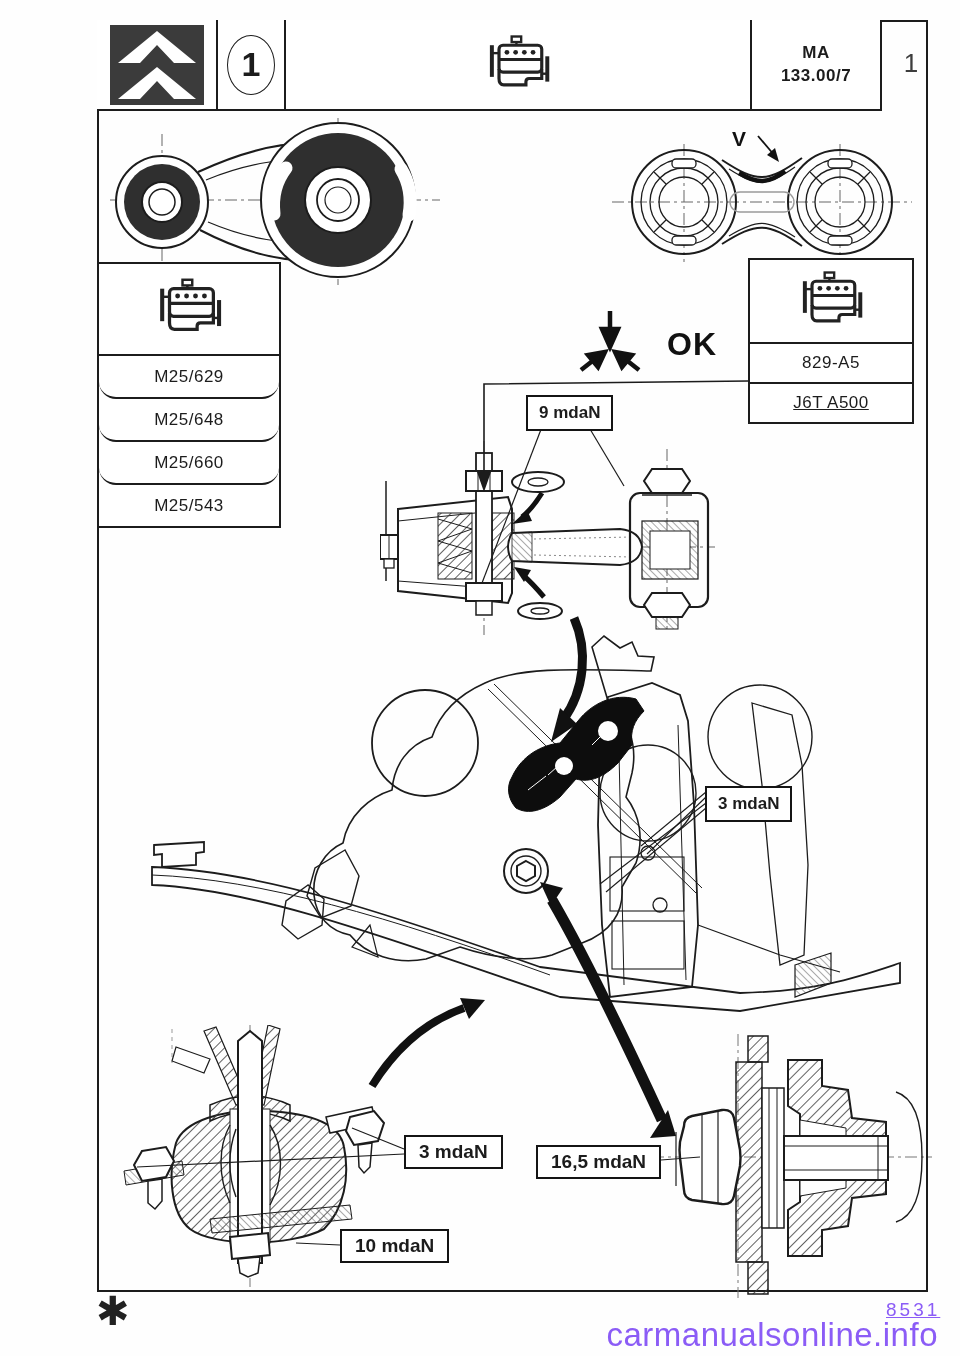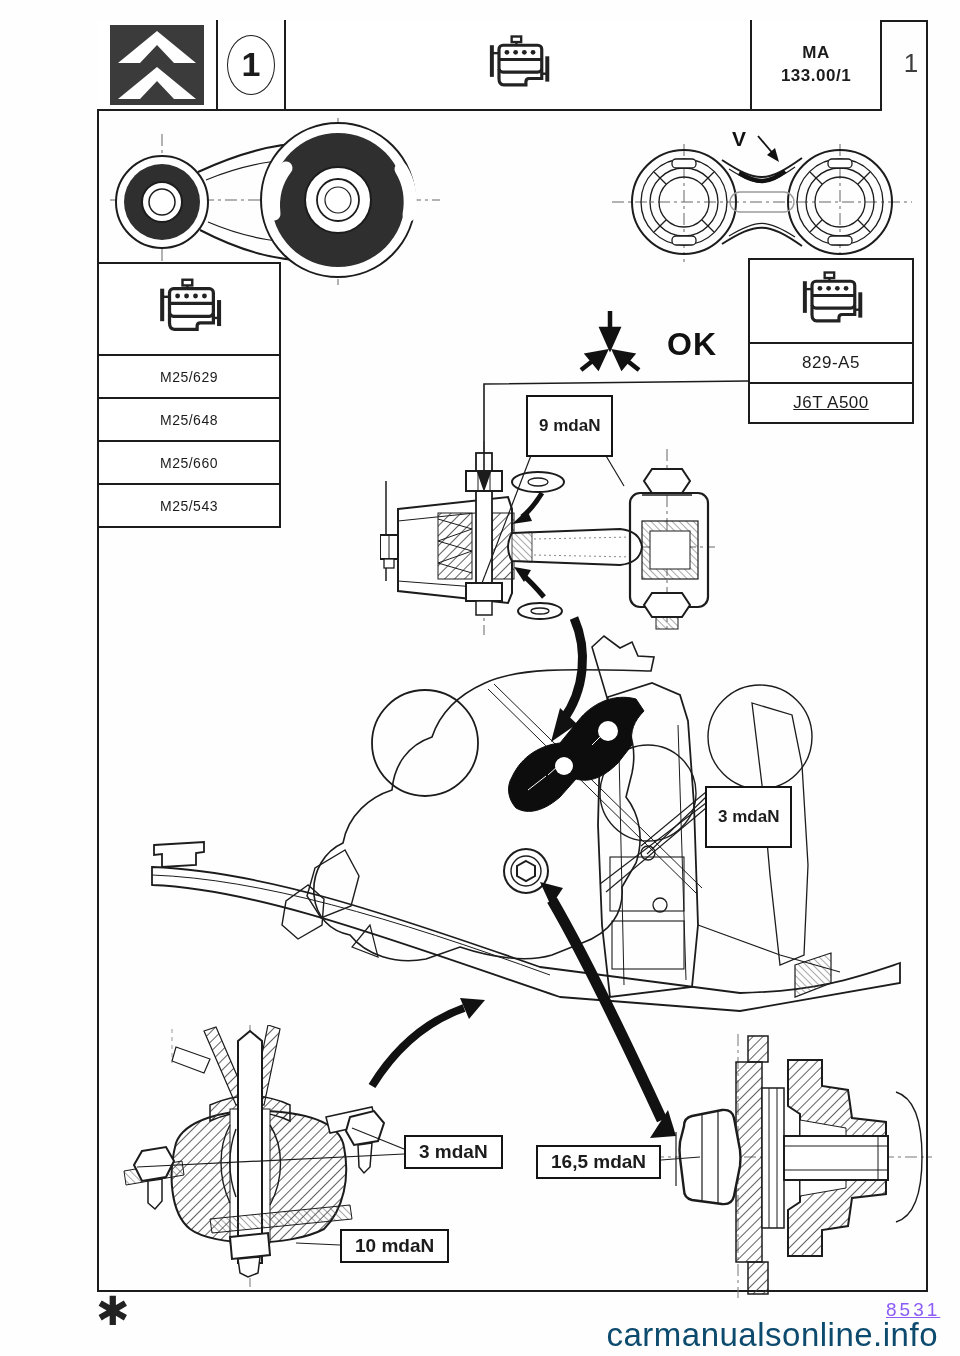--- a/index.html
+++ b/index.html
@@ -16,36 +16,36 @@
   .center-cell{flex:1;border-right:none;}
   .ma-cell{width:128px;border-left:2px solid #1c1c1c;border-right:none;
            font-weight:bold;font-size:17px;text-align:center;line-height:1.35;letter-spacing:.5px;}
   .pageno{left:893px;top:48px;width:36px;text-align:center;font-size:26px;color:#3d3d3d;z-index:3;}
   .badge{width:46px;height:58px;border:1.6px solid #1c1c1c;border-radius:50%;
          display:flex;align-items:center;justify-content:center;font-size:34px;font-weight:bold;}
   
   .ltable{left:97px;top:262px;width:180px;border:2px solid #1c1c1c;background:#fff;z-index:3;}
   .ltable .iconrow{height:90px;display:flex;align-items:center;justify-content:center;border-bottom:2px solid #1c1c1c;}
   .ltable .trow{height:41px;display:flex;align-items:center;justify-content:center;
-                font-size:14px;letter-spacing:.5px;border-bottom:2px solid #1c1c1c;}
+                font-size:17px;letter-spacing:.5px;border-bottom:2px solid #1c1c1c;border-radius:17px;}
   .ltable .trow:last-child{border-bottom:none;}
   
   .rbox{left:748px;top:258px;width:162px;border:2px solid #1c1c1c;background:#fff;z-index:3;}
   .rbox .iconrow{height:82px;display:flex;align-items:center;justify-content:center;border-bottom:2px solid #1c1c1c;}
   .rbox .trow{height:38px;display:flex;align-items:center;justify-content:center;
               font-size:17px;letter-spacing:.5px;border-bottom:2px solid #1c1c1c;}
   .rbox .trow:last-child{border-bottom:none;text-decoration:underline;}
   
   .tq{position:absolute;border:2px solid #141414;background:#fff;font-weight:bold;
-      font-size:17px;padding:19px 11px;white-space:nowrap;z-index:6;}
+      font-size:17px;padding:6px 11px;white-space:nowrap;z-index:6;}
   .tq.big{font-size:19px;padding:4px 13px;}
   
   .note-symbol{left:96px;top:1288px;font-size:40px;color:#222;z-index:2;}
   .ref{left:886px;top:1299px;font-size:19px;letter-spacing:3px;color:#8b5cf6;z-index:2;text-decoration:underline;}
-  .watermark{right:22px;top:1316px;font-size:33px;color:#0c4a6e;letter-spacing:.5px;z-index:2;}
+  .watermark{right:22px;top:1316px;font-size:33px;color:#8b5cf6;letter-spacing:.5px;z-index:2;}
   svg{display:block;}
   .draw{z-index:2;}
   .overlay{left:0;top:0;z-index:5;pointer-events:none;}
   text{font-family:"Liberation Sans",sans-serif;}
 </style>
 </head>
 <body>
 
 <div class="page">
 
@@ -93,21 +93,21 @@
       <div class="badge">1</div>
     </div>
     <div class="hcell center-cell">
       <svg width="76" height="62">
           <use href="#engine-icon"></use>
         </svg>
     </div>
     <div class="hcell ma-cell">
       <div>
         <div>MA</div>
-        <div>133.00/1</div>
+        <div>133.00/7</div>
       </div>
     </div>
   </div>
   <div class="abs pageno">1</div>
 
   <div class="abs ltable">
     <div class="iconrow">
       <svg width="78" height="64">
           <use href="#engine-icon"></use>
         </svg>

